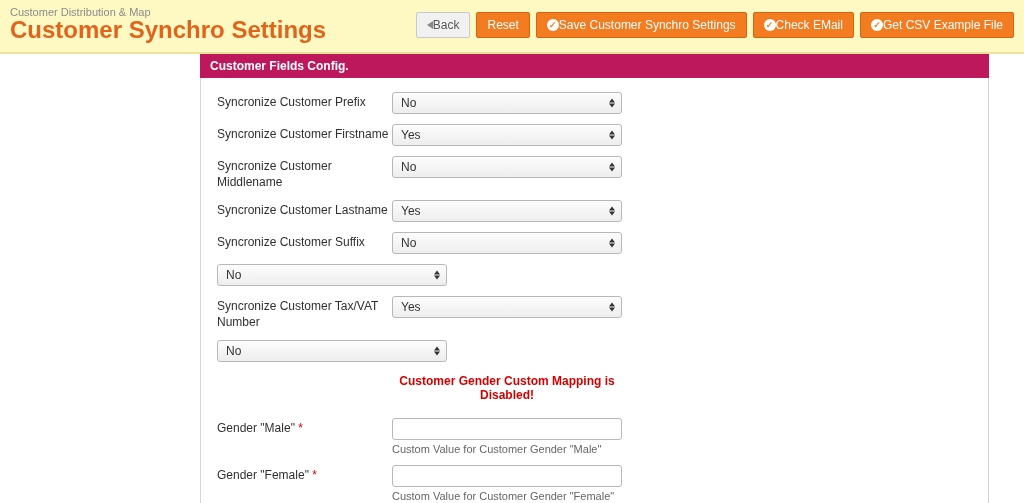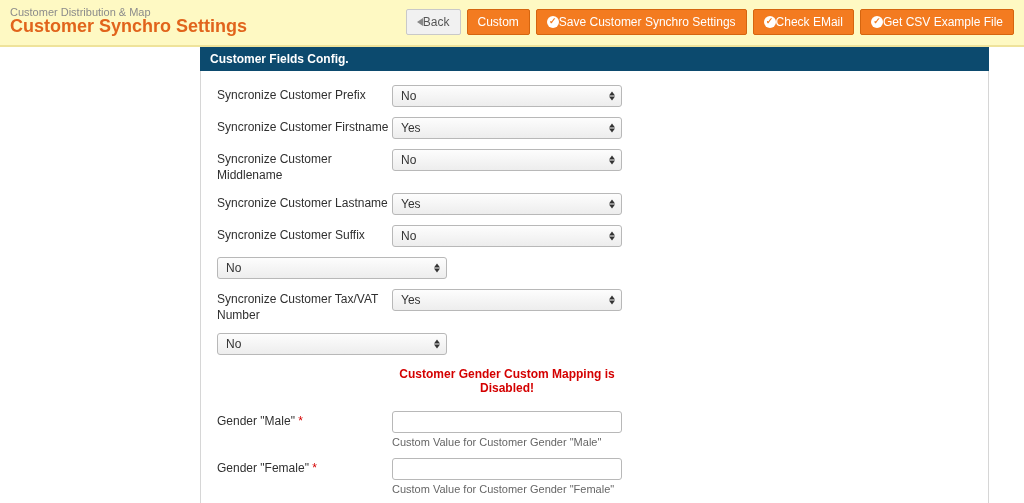--- a/index.html
+++ b/index.html
@@ -13,41 +13,41 @@
   .topbar {
     background: #fef9c3;
     border-bottom: 2px solid #efe39b;
     padding: 6px 10px 8px 10px;
     display: flex;
     align-items: center;
     justify-content: space-between;
   }
   .titles { display: flex; flex-direction: column; }
   .nav-label { color: #8b8b8b; font-size: 11px; }
-  .page-title { color: #e1641c; font-size: 18px; font-weight: bold; margin-top: -2px; }
+  .page-title { color: #e1641c; font-size: 24px; font-weight: bold; margin-top: -2px; }
   .top-buttons { display: flex; gap: 6px; align-items: center; }
   .btn {
     display: inline-flex; align-items: center; 
     padding: 5px 10px; font-size: 12px; color: #fff;
     border: 1px solid transparent; border-radius: 2px; cursor: pointer;
     white-space: nowrap;
   }
   .btn-grey { background: #f1f1f1; color: #555; border-color: #c9c9c9; }
   .btn-grey .back-icon { width: 0; height: 0; border-top: 4px solid transparent; border-bottom: 4px solid transparent; border-right: 6px solid #888; display: inline-block; }
   .btn-orange { background: #f37b20; border-color: #d5650f; }
   .btn-orange .check-icon {
     width: 12px; height: 12px; border-radius: 50%;
     background: #fff; display: inline-flex; align-items: center; justify-content: center;
     color: #f37b20; font-size: 9px; font-weight: bold; line-height: 1;
   }
   .content-wrap { display: flex; }
   .left-col { width: 200px; }
   .main-col { flex: 1; padding: 0 35px 20px 0; }
   .section-header {
-    background: #0c4a6e; color: #fff; font-weight: bold;
+    background: #be185d; color: #fff; font-weight: bold;
     padding: 5px 10px; font-size: 12px;
   }
   .form-area {
     border-left: 1px solid #d6d6d6;
     border-right: 1px solid #d6d6d6;
     border-bottom: 1px solid #d6d6d6;
     padding: 14px 16px 8px 16px;
   }
   .row { display: flex; align-items: flex-start; margin-bottom: 10px; }
   .row-label { width: 175px; padding-top: 3px; color: #303030; font-size: 12px; line-height: 1.3; }
@@ -86,21 +86,21 @@
   <div class="titles">
     <span class="nav-label">Customer Distribution &amp; Map</span>
     <span class="page-title">Customer Synchro Settings</span>
   </div>
   <div class="top-buttons">
     <button class="btn btn-grey">
       <span class="back-icon"></span>
       <span>Back</span>
     </button>
     <button class="btn btn-orange">
-      <span>Custom</span>
+      <span>Reset</span>
     </button>
     <button class="btn btn-orange">
       <span class="check-icon">✓</span>
       <span>Save Customer Synchro Settings</span>
     </button>
     <button class="btn btn-orange">
       <span class="check-icon">✓</span>
       <span>Check EMail</span>
     </button>
     <button class="btn btn-orange">

